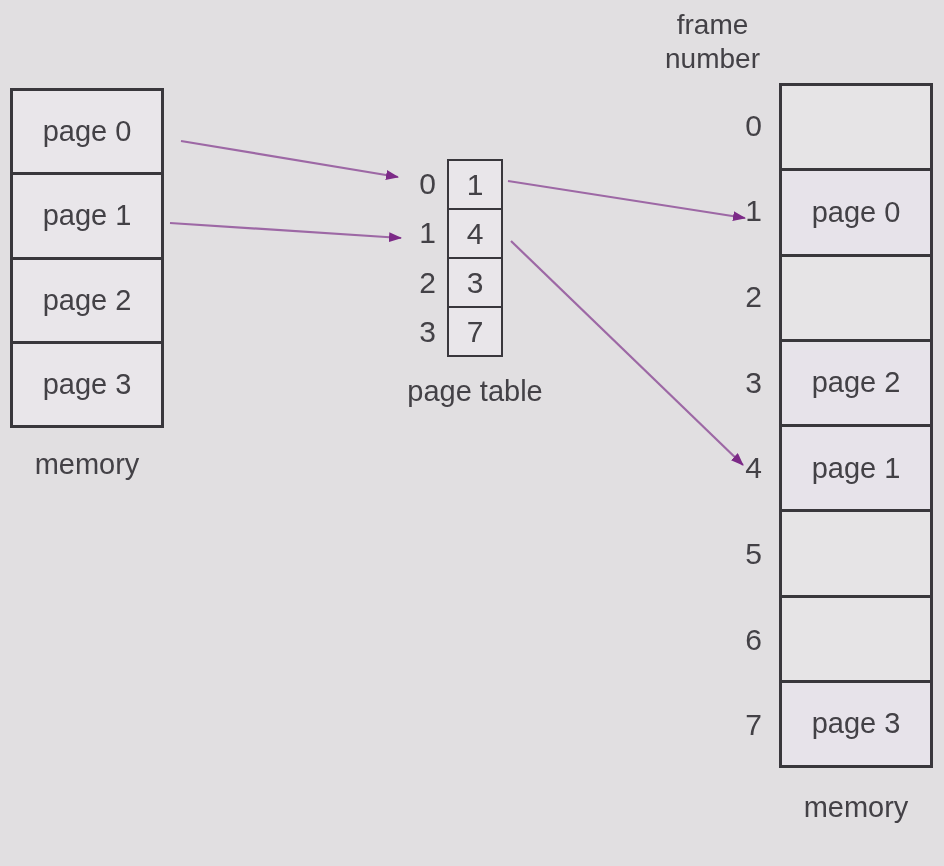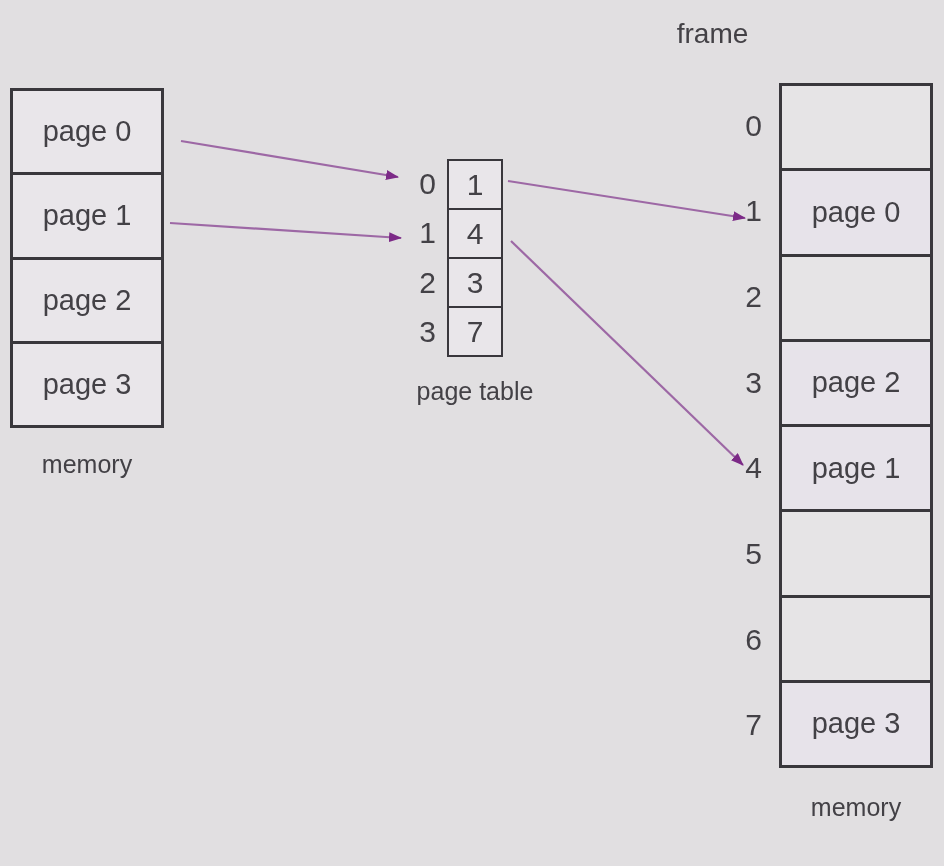--- a/index.html
+++ b/index.html
@@ -33,21 +33,21 @@
   .lm-cell {
     flex: 1;
     display: flex; align-items: center; justify-content: center;
     font-size: 29px;
     border-bottom: 3px solid var(--border);
     background: var(--cell-fill);
   }
   .lm-cell:last-child { border-bottom: none; }
   .caption {
     position: absolute; text-align: center;
-    font-size: 25px; line-height: 35px;
+    font-size: 29px; line-height: 35px;
   }
   .lm-caption { left: 10px; top: 447px; width: 154px; }
   
   .pt-index-col {
     position: absolute; left: 396px; top: 159px;
     width: 40px; height: 198px;
     display: flex; flex-direction: column;
   }
   .pt-index {
     flex: 1; display: flex; align-items: center; justify-content: flex-end;
@@ -64,21 +64,21 @@
   .pt-cell {
     flex: 1;
     display: flex; align-items: center; justify-content: center;
     font-size: 30px;
     border-bottom: 2px solid var(--border);
     background: var(--cell-fill);
   }
   .pt-cell:last-child { border-bottom: none; }
   .pt-caption { left: 380px; top: 374px; width: 190px; }
   
-  .fn-caption { left: 640px; top: 8px; width: 145px; font-size: 28px; line-height: 34px; margin-top: 9px; }
+  .fn-caption { left: 640px; top: 8px; width: 145px; font-size: 28px; line-height: 34px; }
   .pm-number-col {
     position: absolute; left: 698px; top: 83px;
     width: 64px; height: 685px;
     display: flex; flex-direction: column;
   }
   .pm-number {
     flex: 1; display: flex; align-items: center; justify-content: flex-end;
     font-size: 30px;
   }
   .pm-box {
@@ -132,20 +132,21 @@
   <div class="pt-box">
     <div class="pt-cell">1</div>
     <div class="pt-cell">4</div>
     <div class="pt-cell">3</div>
     <div class="pt-cell">7</div>
   </div>
   <div class="caption pt-caption">page table</div>
 
   <div class="caption fn-caption">
     <div>frame</div>
+    <div>number</div>
   </div>
 
   <div class="pm-number-col">
     <div class="pm-number">0</div>
     <div class="pm-number">1</div>
     <div class="pm-number">2</div>
     <div class="pm-number">3</div>
     <div class="pm-number">4</div>
     <div class="pm-number">5</div>
     <div class="pm-number">6</div>

